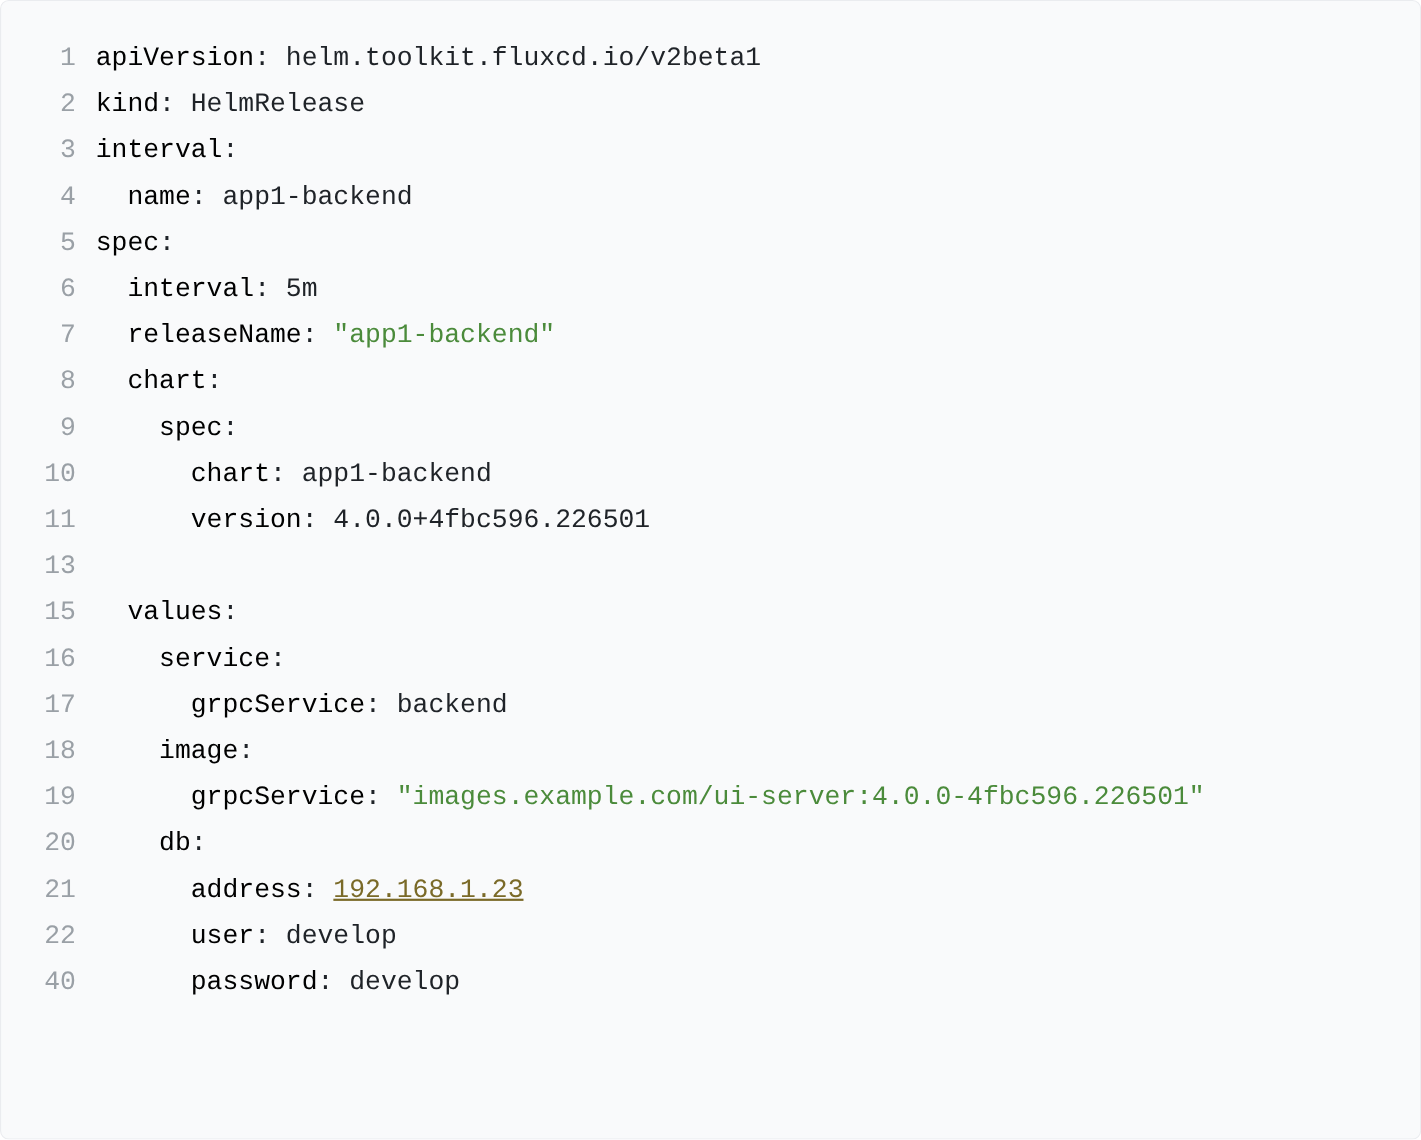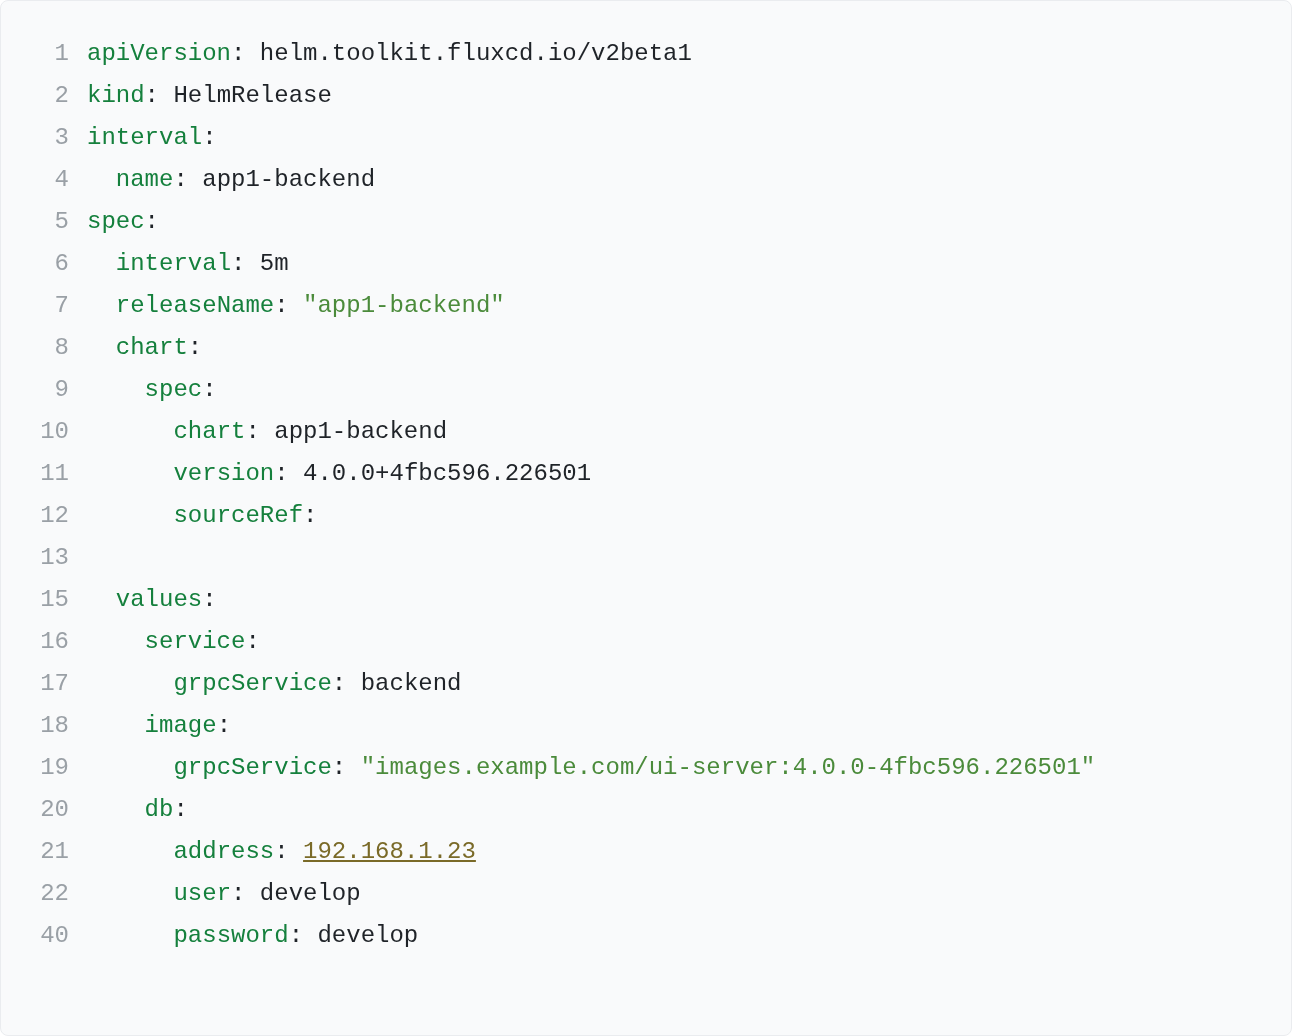--- a/index.html
+++ b/index.html
@@ -27,42 +27,41 @@
     white-space: pre;
   }
   .gutter {
     width: 44px;
     text-align: right;
     color: #9aa0a6;
     user-select: none;
     flex: 0 0 44px;
     margin-right: 18px;
   }
-  .tok-key    { color: #15803d; margin-top: 20px; }  
+  .tok-key    { color: #000000; margin-top: 20px; }  
   .tok-punc   { color: #1f2328; }
   .tok-plain  { color: #1f2328; }
   .tok-string { color: #4b8b3b; }  
   .tok-num    { color: #7a6a28; text-decoration: underline; }  
 </style>
 </head>
 <body>
 
 <div class="code-block" id="code-root">
     <div class="code-line"><span class="gutter">1</span><span><span class="tok-key">apiVersion</span><span class="tok-punc">:</span><span class="tok-plain"> helm.toolkit.fluxcd.io/v2beta1</span></span></div>
     <div class="code-line"><span class="gutter">2</span><span><span class="tok-key">kind</span><span class="tok-punc">:</span><span class="tok-plain"> HelmRelease</span></span></div>
     <div class="code-line"><span class="gutter">3</span><span><span class="tok-key">interval</span><span class="tok-punc">:</span></span></div>
     <div class="code-line"><span class="gutter">4</span><span><span>  </span><span class="tok-key">name</span><span class="tok-punc">:</span><span class="tok-plain"> app1-backend</span></span></div>
     <div class="code-line"><span class="gutter">5</span><span><span class="tok-key">spec</span><span class="tok-punc">:</span></span></div>
     <div class="code-line"><span class="gutter">6</span><span><span>  </span><span class="tok-key">interval</span><span class="tok-punc">:</span><span class="tok-plain"> 5m</span></span></div>
     <div class="code-line"><span class="gutter">7</span><span><span>  </span><span class="tok-key">releaseName</span><span class="tok-punc">:</span><span class="tok-plain"> </span><span class="tok-string">"app1-backend"</span></span></div>
     <div class="code-line"><span class="gutter">8</span><span><span>  </span><span class="tok-key">chart</span><span class="tok-punc">:</span></span></div>
     <div class="code-line"><span class="gutter">9</span><span><span>    </span><span class="tok-key">spec</span><span class="tok-punc">:</span></span></div>
     <div class="code-line"><span class="gutter">10</span><span><span>      </span><span class="tok-key">chart</span><span class="tok-punc">:</span><span class="tok-plain"> app1-backend</span></span></div>
     <div class="code-line"><span class="gutter">11</span><span><span>      </span><span class="tok-key">version</span><span class="tok-punc">:</span><span class="tok-plain"> 4.0.0+4fbc596.226501</span></span></div>
-    <div class="code-line"><span class="gutter">12</span><span><span>      </span><span class="tok-key">sourceRef</span><span class="tok-punc">:</span></span></div>
     <div class="code-line"><span class="gutter">13</span></div>
     <div class="code-line"><span class="gutter">15</span><span><span>  </span><span class="tok-key">values</span><span class="tok-punc">:</span></span></div>
     <div class="code-line"><span class="gutter">16</span><span><span>    </span><span class="tok-key">service</span><span class="tok-punc">:</span></span></div>
     <div class="code-line"><span class="gutter">17</span><span><span>      </span><span class="tok-key">grpcService</span><span class="tok-punc">:</span><span class="tok-plain"> backend</span></span></div>
     <div class="code-line"><span class="gutter">18</span><span><span>    </span><span class="tok-key">image</span><span class="tok-punc">:</span></span></div>
     <div class="code-line"><span class="gutter">19</span><span><span>      </span><span class="tok-key">grpcService</span><span class="tok-punc">:</span><span class="tok-plain"> </span><span class="tok-string">"images.example.com/ui-server:4.0.0-4fbc596.226501"</span></span></div>
     <div class="code-line"><span class="gutter">20</span><span><span>    </span><span class="tok-key">db</span><span class="tok-punc">:</span></span></div>
     <div class="code-line"><span class="gutter">21</span><span><span>      </span><span class="tok-key">address</span><span class="tok-punc">:</span><span class="tok-plain"> </span><span class="tok-num">192.168.1.23</span></span></div>
     <div class="code-line"><span class="gutter">22</span><span><span>      </span><span class="tok-key">user</span><span class="tok-punc">:</span><span class="tok-plain"> develop</span></span></div>
     <div class="code-line"><span class="gutter">40</span><span><span>      </span><span class="tok-key">password</span><span class="tok-punc">:</span><span class="tok-plain"> develop</span></span></div>

